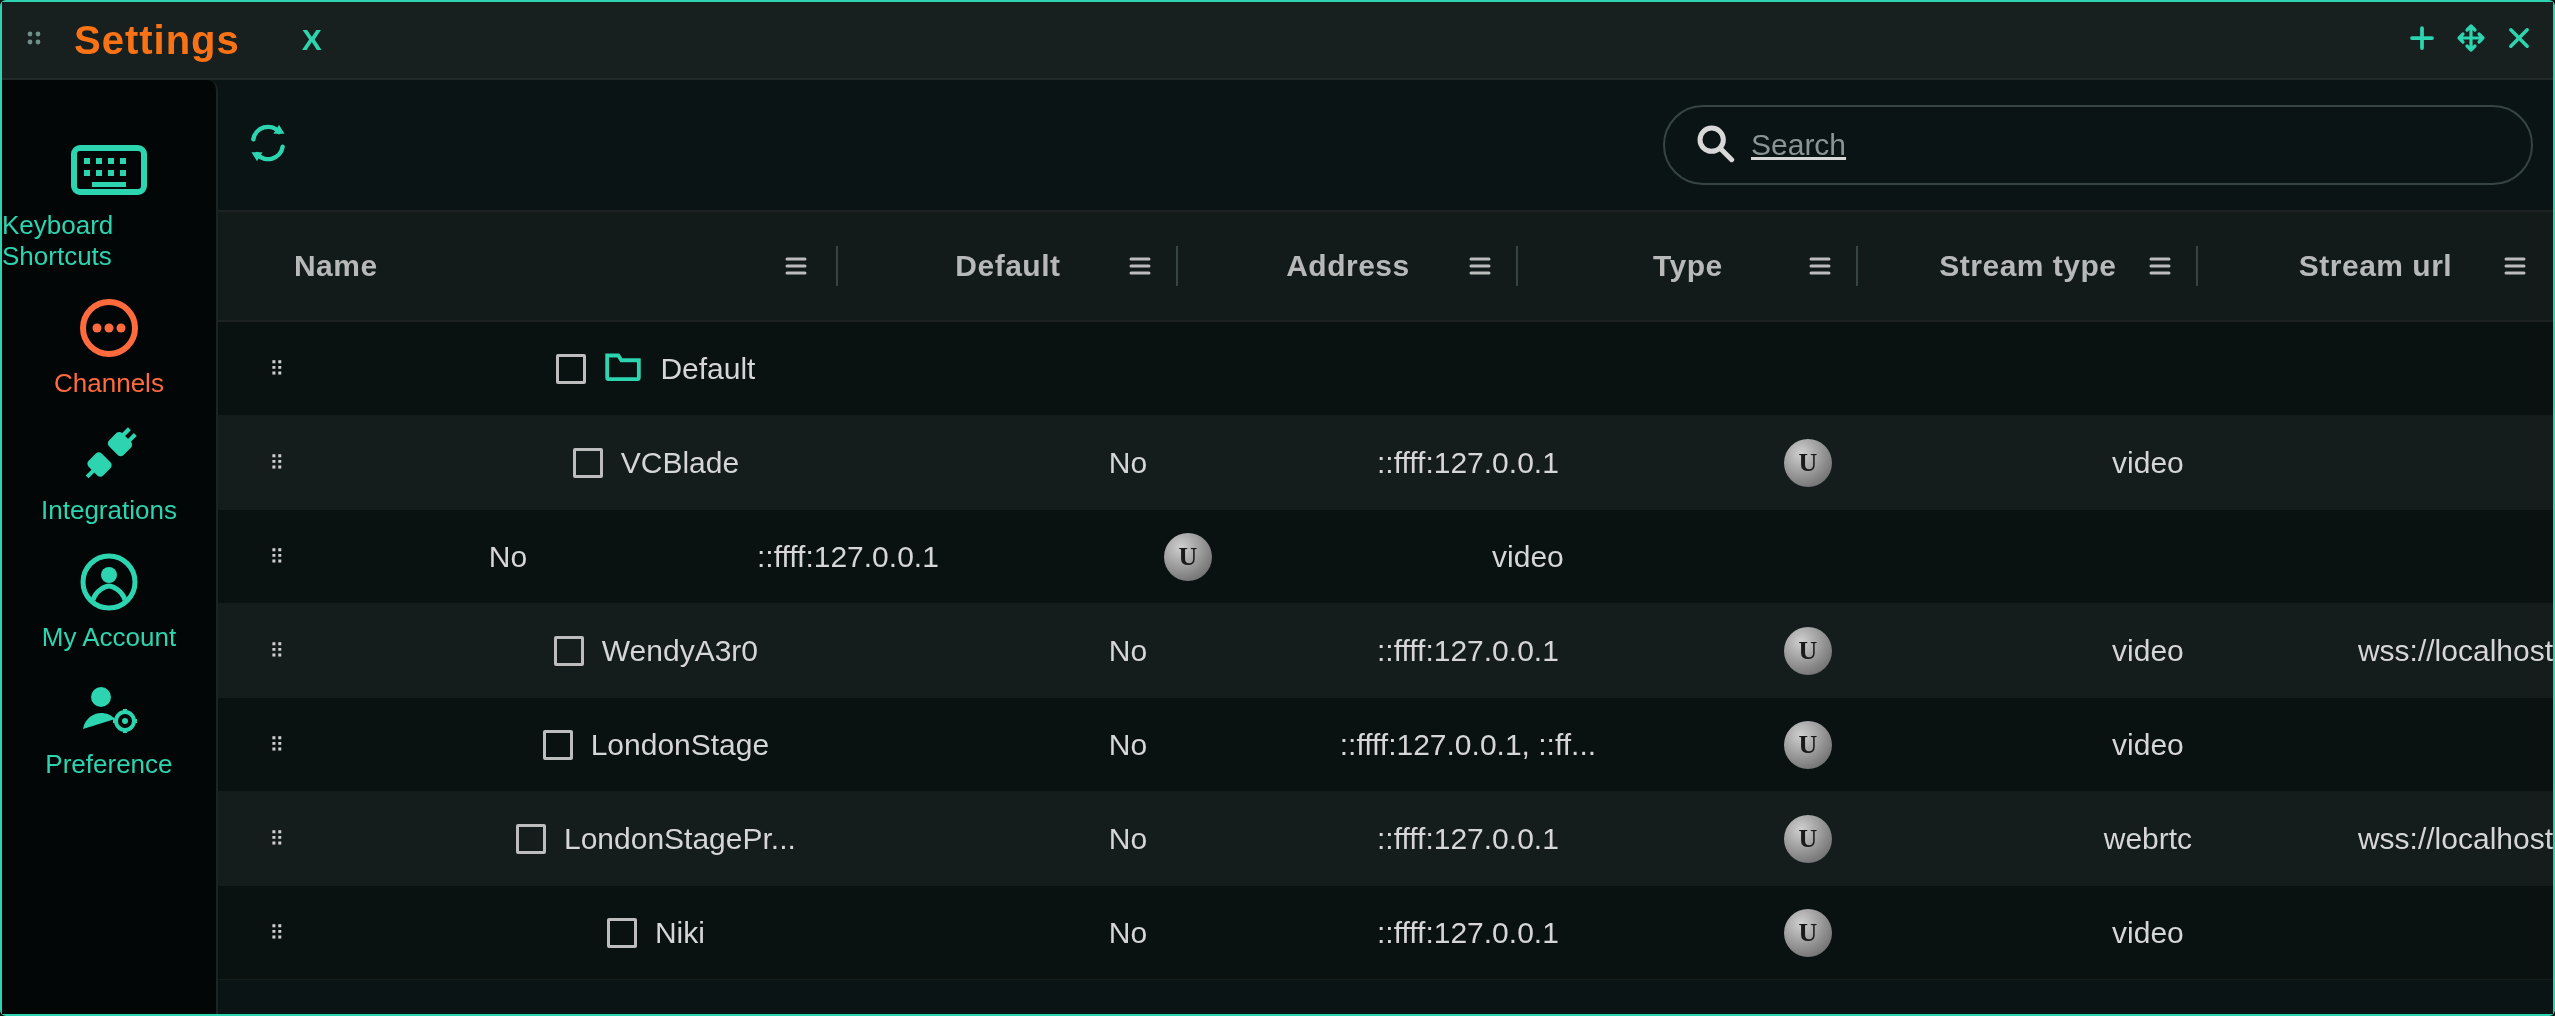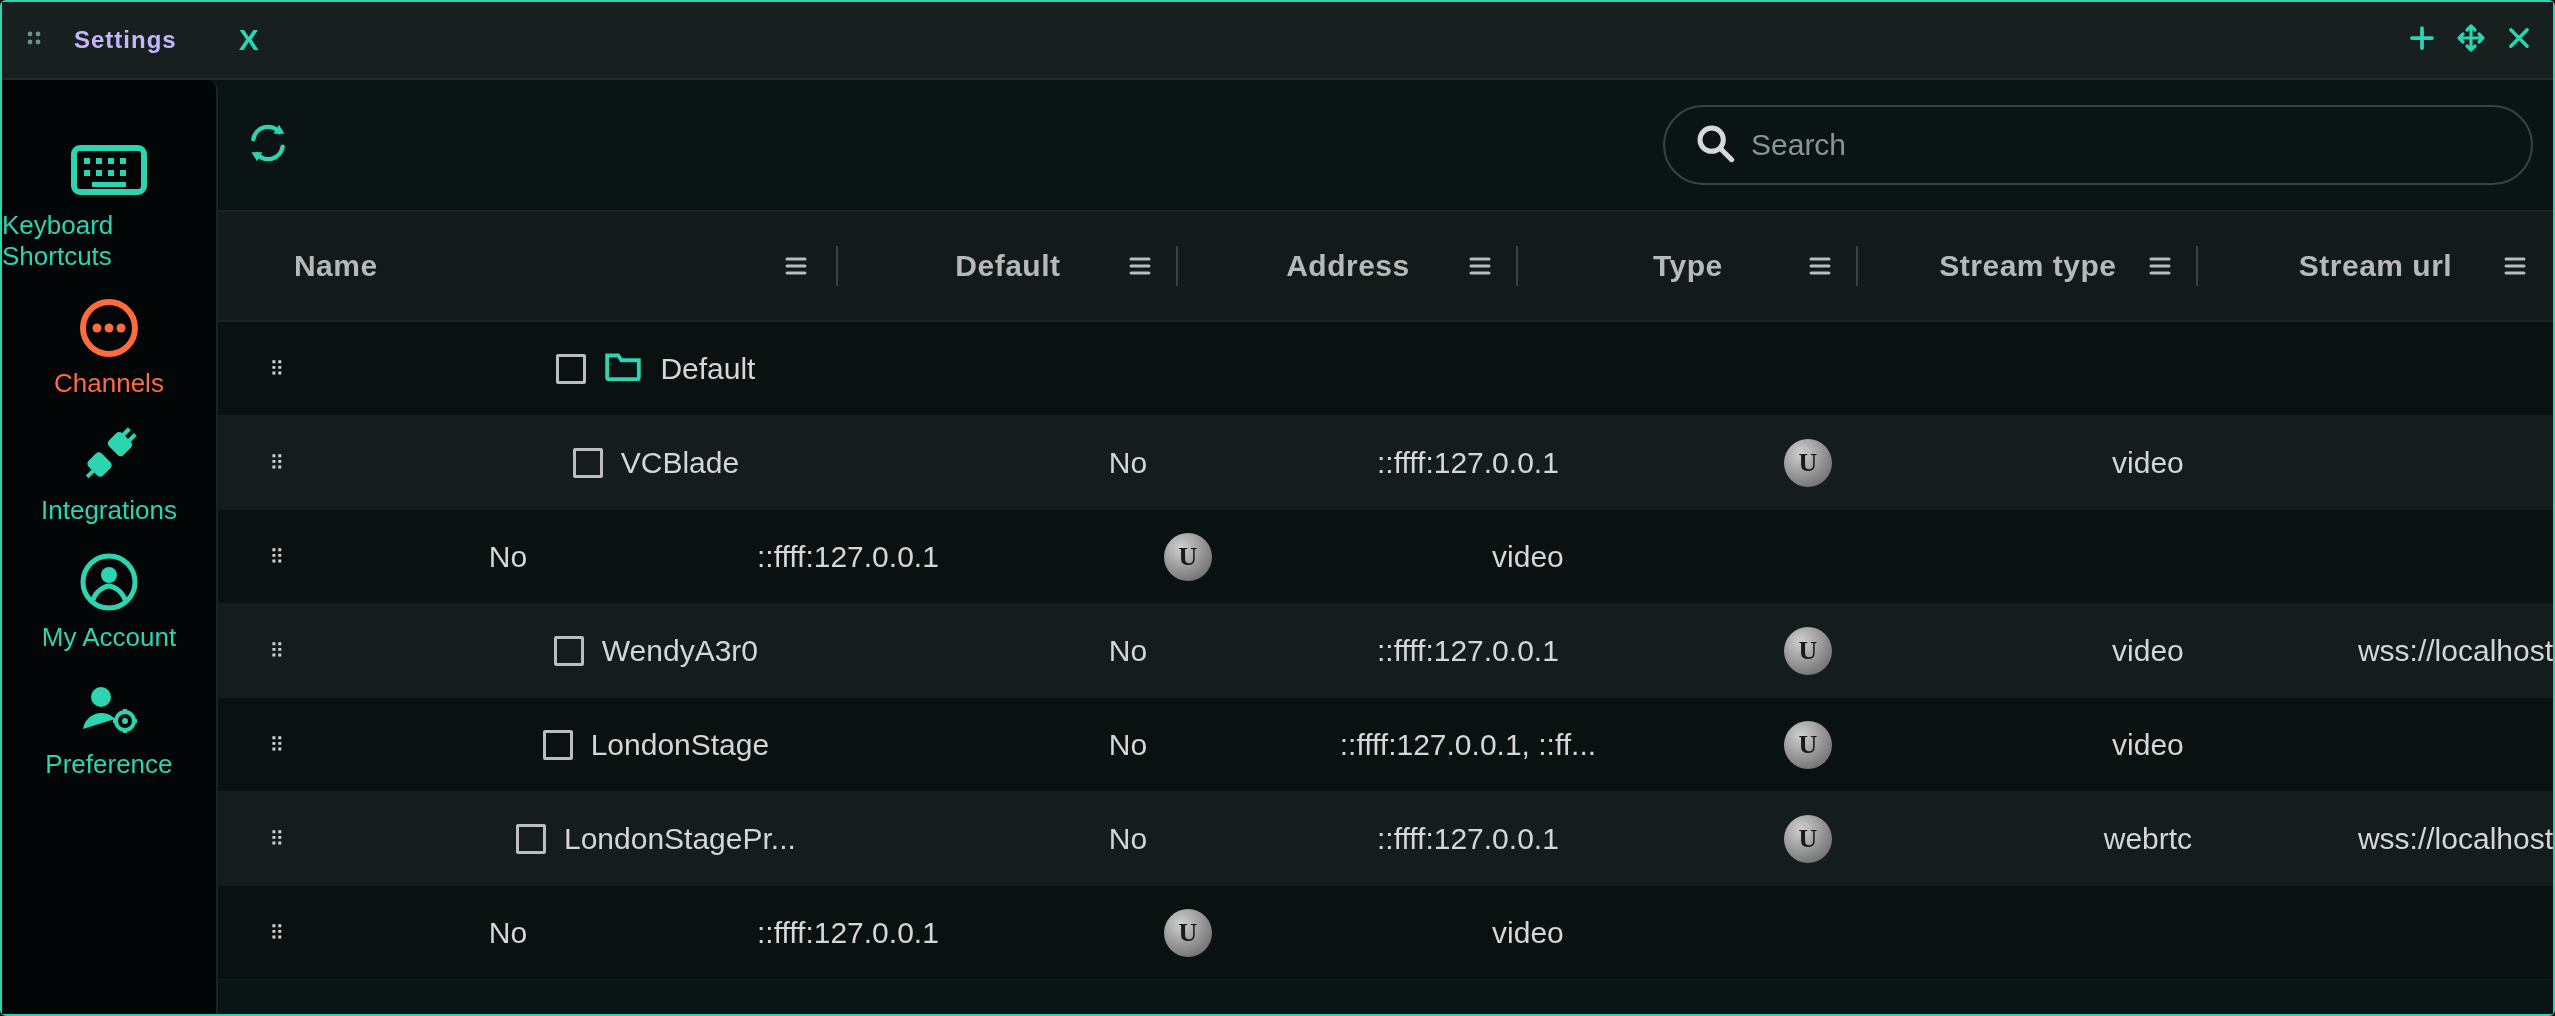--- a/index.html
+++ b/index.html
@@ -30,23 +30,23 @@
     padding: 0 20px 0 22px;
     border-bottom: 2px solid #222a2a;
     background: #17201f;
   }
   .title-left { display: flex; align-items: center; gap: 26px; }
   .drag-dots {
     width: 24px; height: 24px;
     color: #6e8f8a;
   }
   .title-text {
-    font-size: 24px;
+    font-size: 40px;
     font-weight: 600;
-    color: #c4b5fd;
+    color: #f97316;
     letter-spacing: 1px;
     text-align: center;
   }
   .close-x {
     font-size: 30px;
     font-weight: 700;
     color: #2dd4b0;
     margin-left: 36px;
     cursor: pointer;
   }
@@ -104,20 +104,21 @@
     flex: 1;
     display: flex;
     flex-direction: column;
     background: #0a1414;
   }
   .toolbar {
     height: 130px;
     display: flex;
     align-items: center;
     padding: 0 20px 0 28px;
+    text-decoration: underline;
   }
   .refresh-icon { color: #2dd4b0; cursor: pointer; }
   .search-wrap {
     margin-left: auto;
     width: 870px;
     height: 80px;
     border: 2px solid #374444;
     border-radius: 40px;
     display: flex;
     align-items: center;
@@ -516,20 +517,24 @@
             <div class="cell cell-type">
               <div class="type-badge">U</div>
             </div>
             <div class="cell cell-stream">webrtc</div>
             <div class="cell cell-url">wss://localhost</div>
           </div>
           <div class="row">
             <div class="cell cell-handle">
               <span>⠿</span>
             </div>
+            <div class="cell cell-name">
+              <div class="checkbox"></div>
+              <span class="name-text">Niki</span>
+            </div>
             <div class="cell cell-default">No</div>
             <div class="cell cell-address">::ffff:127.0.0.1</div>
             <div class="cell cell-type">
               <div class="type-badge">U</div>
             </div>
             <div class="cell cell-stream">video</div>
             <div class="cell cell-url"></div>
           </div>
         </div>
 

